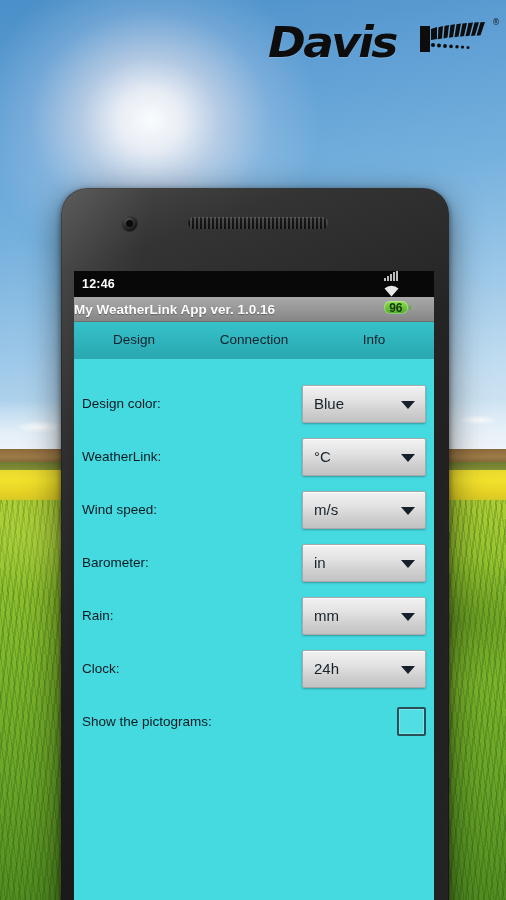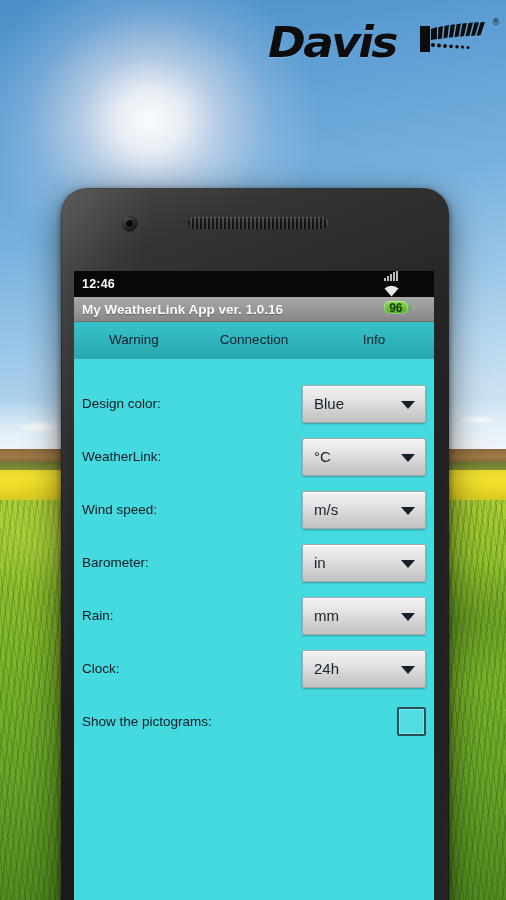--- a/index.html
+++ b/index.html
@@ -164,21 +164,21 @@
     font-size:12px; font-weight:bold; color:#123a08;
     box-shadow:inset 0 0 0 1px rgba(255,255,255,.35);
   }
   .batt:after {
     content:""; position:absolute; right:-3px; top:4px; width:2px; height:5px;
     border-radius:0 2px 2px 0; background:#5cb530;
   }
 
   
   .titlebar {
-    height:25px; display:flex; align-items:center; padding-left:8px;
+    height:25px; display:flex; align-items:center; padding-left:0;
     font-size:13.5px; font-weight:bold; color:#fdfdfd;
     background:linear-gradient(180deg,#a8a8a8 0%, #9a9a9a 45%, #868686 100%);
     text-shadow:0 1px 1px rgba(0,0,0,.35);
     border-bottom:1px solid #6f6f6f;
   }
 
   
   .tabs { display:flex; height:37px; background:#2fb9c2; }
   .tab {
     flex:1; display:flex; align-items:center; justify-content:center;
@@ -291,21 +291,21 @@
         <span class="batt">96</span>
       </span>
     </div>
 
     <div class="titlebar">
       <span>My WeatherLink App ver. 1.0.16</span>
     </div>
 
     <div class="tabs">
       <div class="tab">
-        <span>Warning</span>
+        <span>Design</span>
       </div>
       <div class="tab">
         <span>Connection</span>
       </div>
       <div class="tab">
         <span>Info</span>
       </div>
     </div>
 
     <div class="form">

